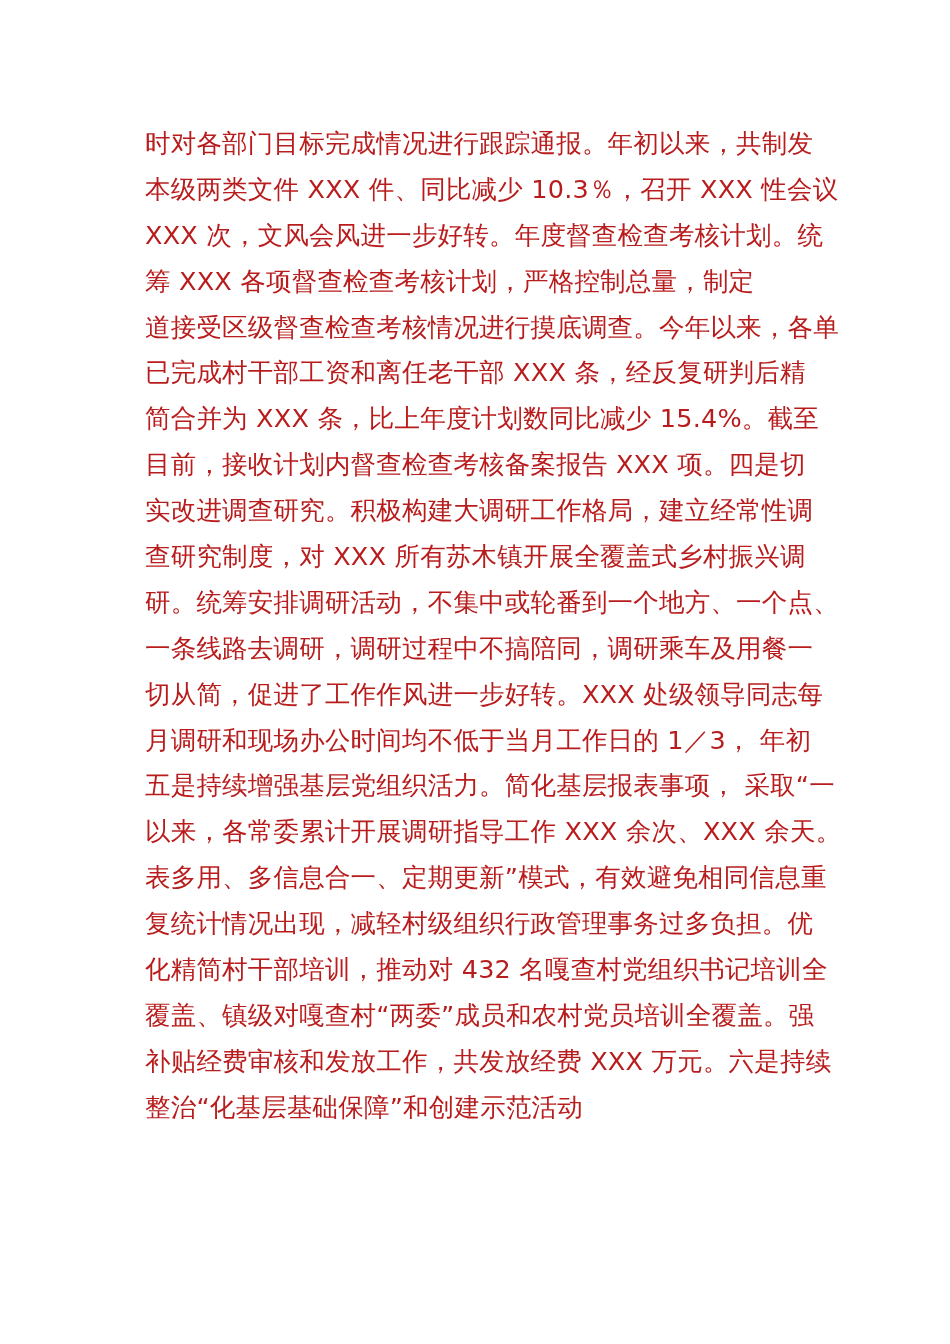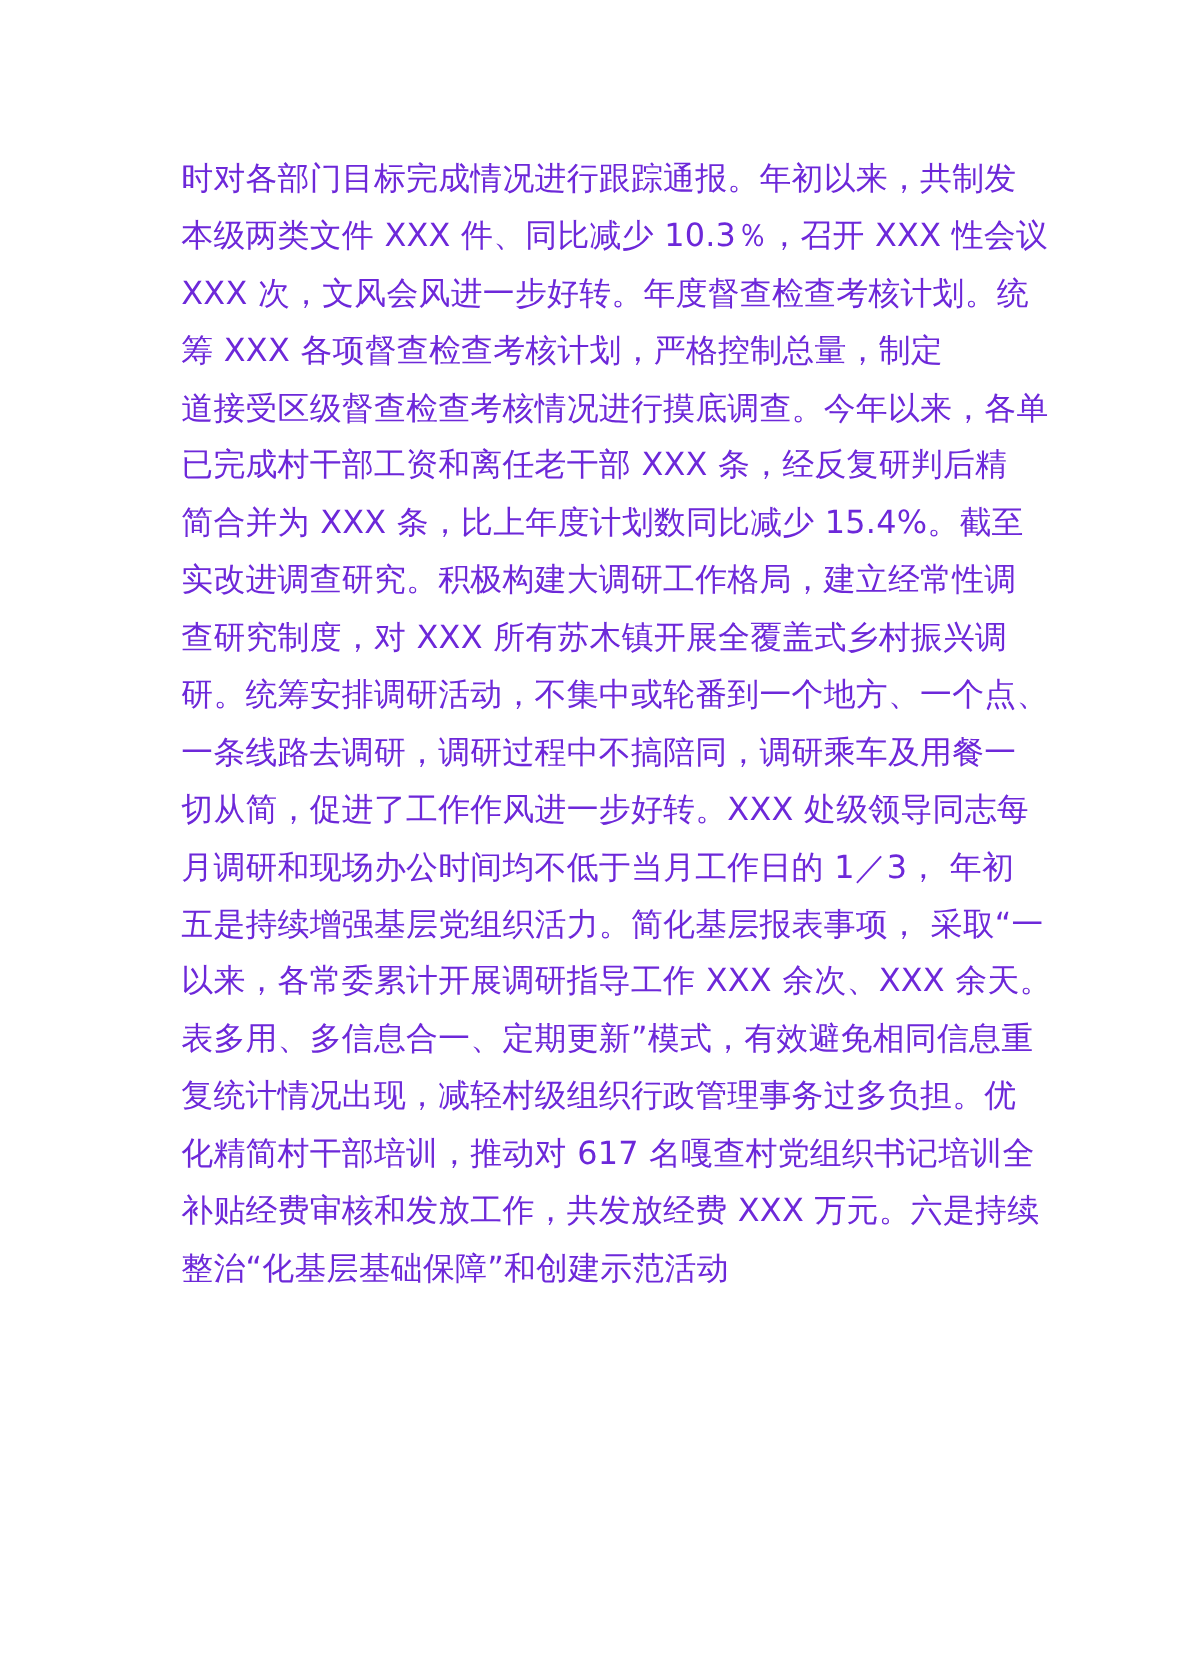--- a/index.html
+++ b/index.html
@@ -22,48 +22,50 @@
       background: #ffffff;
     }
     .body-text {
       position: absolute;
       left: 145px;
       top: 121px;
       width: 690px;
       font-family: "DejaVu Sans", "Liberation Sans", sans-serif;
       font-size: 25.5px;
       line-height: 45.9px;
-      color: #6d28d9;
+      color: #b91c1c;
     }
     .line {
       display: block;
       white-space: nowrap;
       height: 45.9px;
       letter-spacing: 0.2px;
     }
   </style>
 </head>
 <body>
 
 <div class="page">
   <div class="body-text">
     <span class="line">时对各部门目标完成情况进行跟踪通报。年初以来，共制发</span>
     <span class="line">本级两类文件 XXX 件、同比减少 10.3％，召开 XXX 性会议</span>
     <span class="line">XXX 次，文风会风进一步好转。年度督查检查考核计划。统</span>
     <span class="line">筹 XXX  各项督查检查考核计划，严格控制总量，制定</span>
     <span class="line">道接受区级督查检查考核情况进行摸底调查。今年以来，各单</span>
     <span class="line">已完成村干部工资和离任老干部 XXX 条，经反复研判后精</span>
     <span class="line">简合并为 XXX 条，比上年度计划数同比减少 15.4%。截至</span>
+    <span class="line">目前，接收计划内督查检查考核备案报告 XXX 项。四是切</span>
     <span class="line">实改进调查研究。积极构建大调研工作格局，建立经常性调</span>
     <span class="line">查研究制度，对 XXX 所有苏木镇开展全覆盖式乡村振兴调</span>
     <span class="line">研。统筹安排调研活动，不集中或轮番到一个地方、一个点、</span>
     <span class="line">一条线路去调研，调研过程中不搞陪同，调研乘车及用餐一</span>
     <span class="line">切从简，促进了工作作风进一步好转。XXX 处级领导同志每</span>
     <span class="line">月调研和现场办公时间均不低于当月工作日的 1／3， 年初</span>
     <span class="line">五是持续增强基层党组织活力。简化基层报表事项， 采取“一</span>
     <span class="line">以来，各常委累计开展调研指导工作 XXX 余次、XXX 余天。</span>
     <span class="line">表多用、多信息合一、定期更新”模式，有效避免相同信息重</span>
     <span class="line">复统计情况出现，减轻村级组织行政管理事务过多负担。优</span>
-    <span class="line">化精简村干部培训，推动对 617 名嘎查村党组织书记培训全</span>
+    <span class="line">化精简村干部培训，推动对 432 名嘎查村党组织书记培训全</span>
+    <span class="line">覆盖、镇级对嘎查村“两委”成员和农村党员培训全覆盖。强</span>
     <span class="line">补贴经费审核和发放工作，共发放经费 XXX 万元。六是持续</span>
     <span class="line">整治“化基层基础保障”和创建示范活动</span>
   </div>
 </div>
 
 </body></html>

